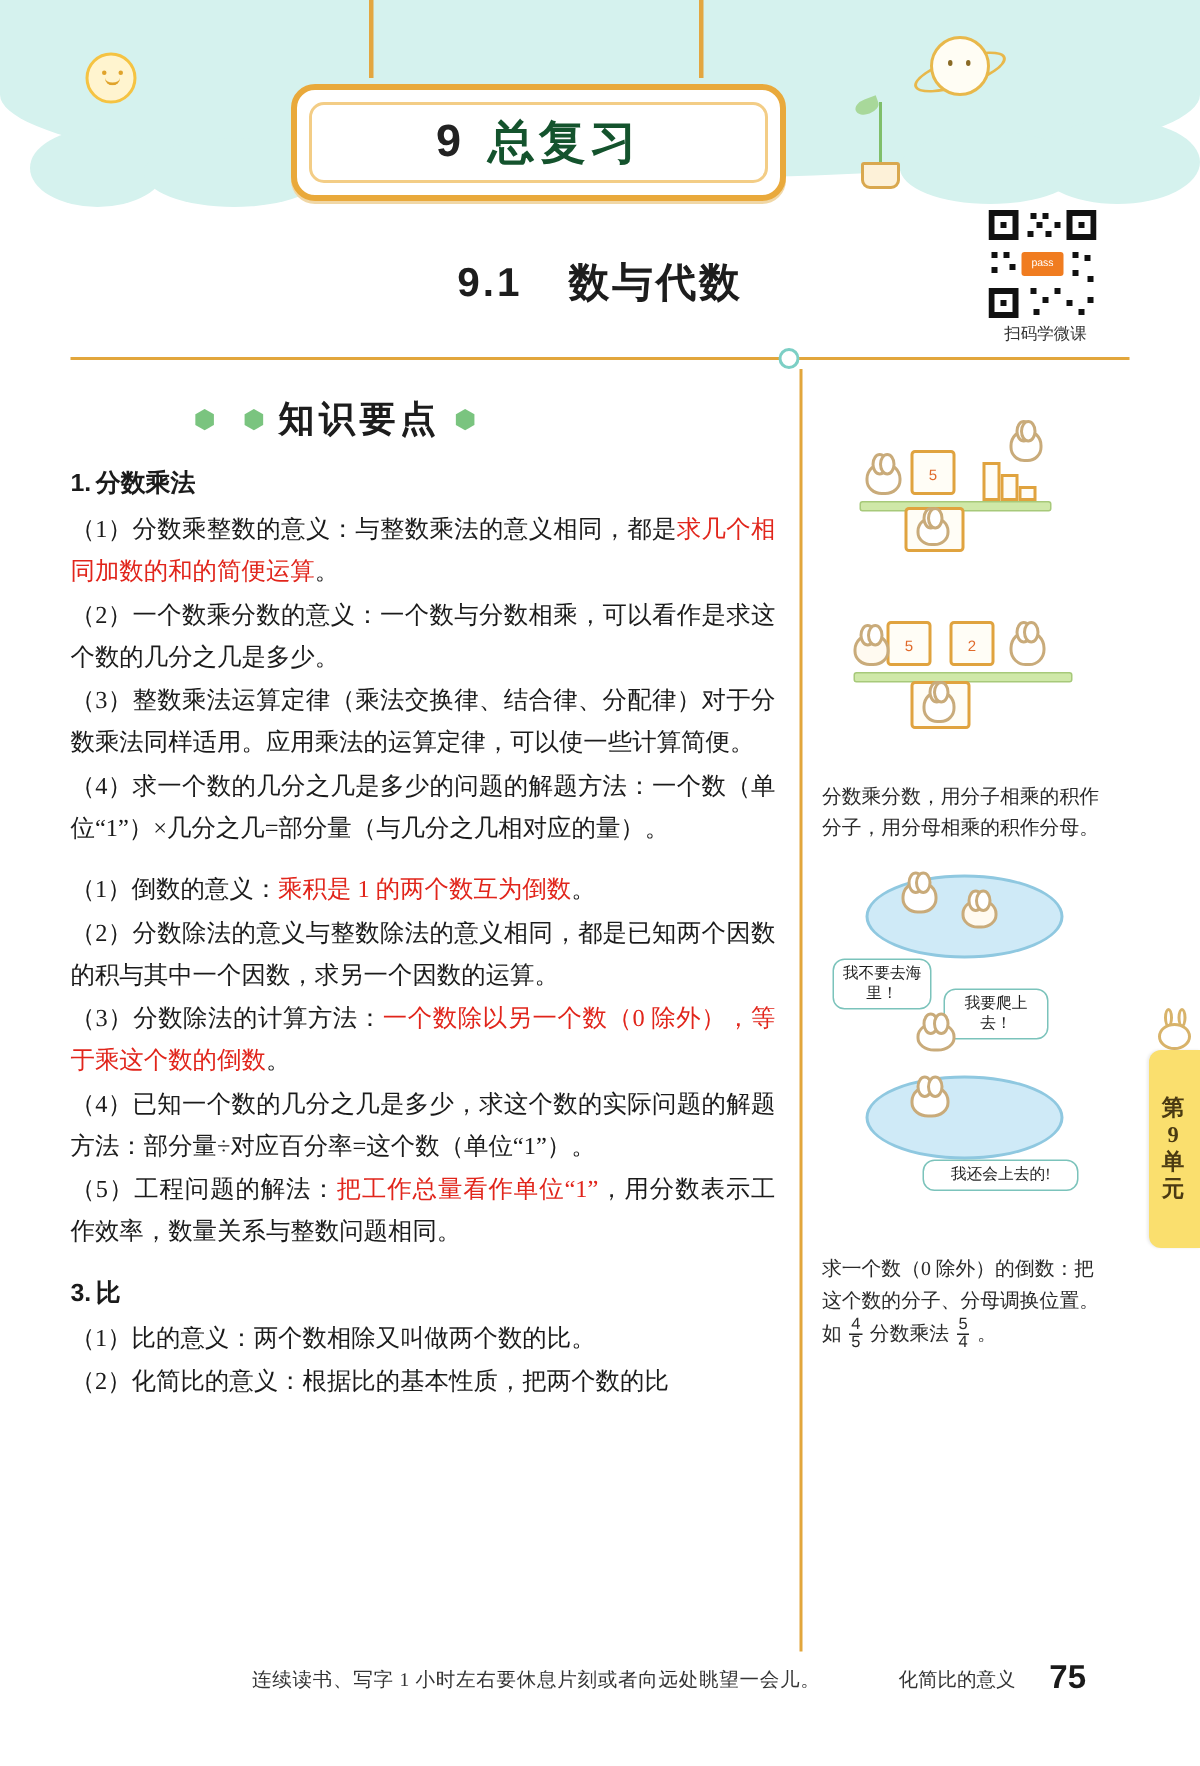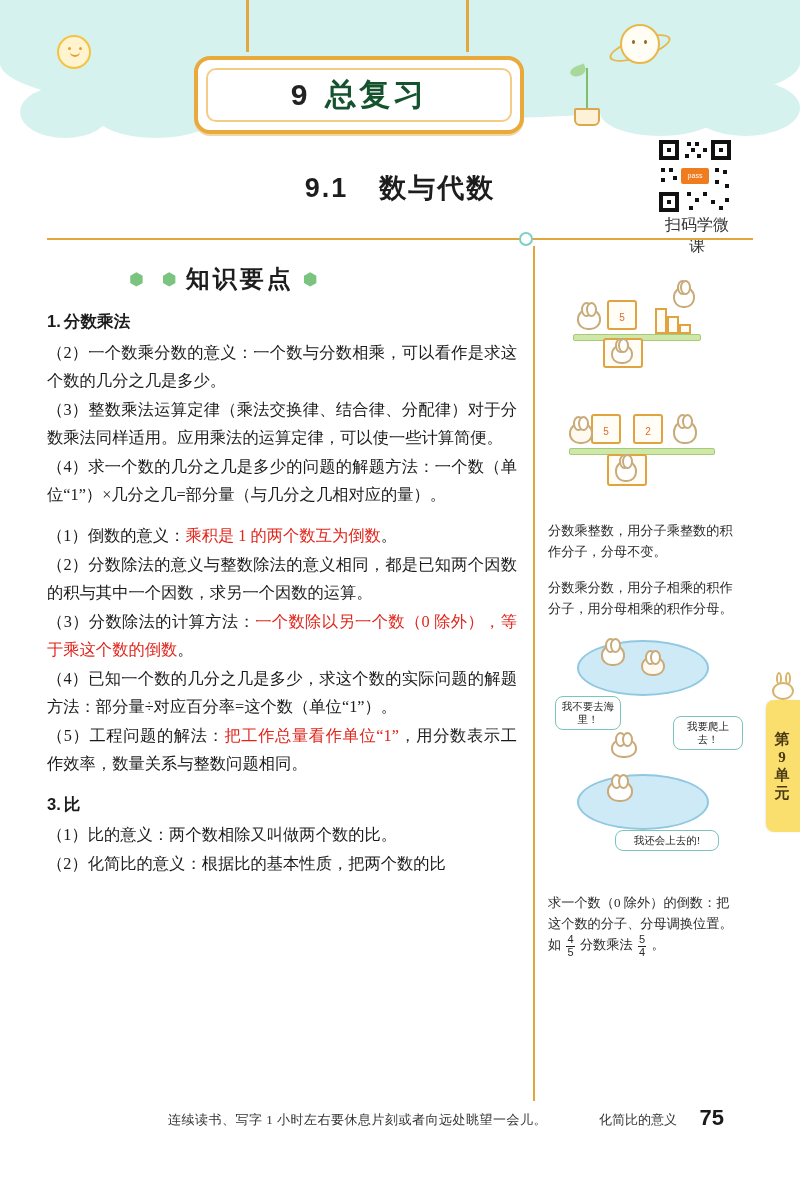--- a/index.html
+++ b/index.html
@@ -123,21 +123,21 @@
   }
   .qr .fid:after {
     content: ""; position: absolute; left: 4px; top: 4px; width: 4px; height: 4px; background: #111;
   }
   .qr .brand {
     position: absolute; left: 22px; top: 28px; width: 28px; height: 16px;
     background: #f07c20; color: #fff; font-size: 7px; line-height: 16px;
     text-align: center; font-family: "Liberation Sans", sans-serif; border-radius: 2px;
   }
   .qr-cap {
-    margin-top: 3px; font-size: 16px; color: #333; letter-spacing: 0px;
+    margin-top: 3px; font-size: 11px; color: #333; letter-spacing: 0px;
   }
 
   
   .hrule {
     position: absolute; left: 47px; top: 238px; width: 706px; height: 2px;
     background: #e2a63c;
   }
   .hrule-dot {
     position: absolute; left: 519px; top: 232px; width: 14px; height: 14px;
     border-radius: 50%; background: #fff; border: 2px solid #7ccfc5;
@@ -351,20 +351,23 @@
   <span class="label">知识要点</span>
   <span class="sprig">⬢</span>
 </div>
 
 <div class="col-main">
 
   <div class="blk">
     <h4>
       <span class="n">1.</span><span>分数乘法</span>
     </h4>
+    <p>
+      <span>（1）分数乘整数的意义：与整数乘法的意义相同，都是</span><span class="red">求几个相同加数的和的简便运算</span><span>。</span>
+    </p>
     <p>（2）一个数乘分数的意义：一个数与分数相乘，可以看作是求这个数的几分之几是多少。</p>
     <p>（3）整数乘法运算定律（乘法交换律、结合律、分配律）对于分数乘法同样适用。应用乘法的运算定律，可以使一些计算简便。</p>
     <p>（4）求一个数的几分之几是多少的问题的解题方法：一个数（单位“1”）×几分之几=部分量（与几分之几相对应的量）。</p>
   </div>
 
   <div class="blk">
     <p>
       <span>（1）倒数的意义：</span><span class="red">乘积是 1 的两个数互为倒数</span><span>。</span>
     </p>
     <p>（2）分数除法的意义与整数除法的意义相同，都是已知两个因数的积与其中一个因数，求另一个因数的运算。</p>
@@ -413,29 +416,28 @@
         <span>2</span>
       </div>
     <div class="animal dog" style="left:14px; top:150px; width:24px; height:22px;"></div>
     <div class="animal" style="left:118px; top:148px; width:24px; height:24px;"></div>
     <div class="cage" style="left:52px; top:182px; width:40px; height:32px;">
         <span>12</span>
       </div>
     <div class="animal" style="left:60px; top:188px; width:22px; height:22px;"></div>
   </div>
 
-  <div class="side-note">分数乘整数，用分子乘整数的积作分子，分母不变。</div>
   <div class="side-note">分数乘分数，用分子相乘的积作分子，用分母相乘的积作分母。</div>
 
   <div class="ill ill-2">
     <div class="pool" style="left:22px; top:6px; width:132px; height:56px;"></div>
     <div class="animal" style="left:46px; top:10px; width:24px; height:22px;"></div>
     <div class="animal dog" style="left:86px; top:22px; width:24px; height:20px;"></div>
     <div class="bubble" style="left:0px; top:62px; width:66px;">我不要去海里！</div>
-    <div class="bubble" style="left:74px; top:82px; width:70px;margin-left:44px;">我要爬上去！</div>
+    <div class="bubble" style="left:74px; top:82px; width:70px;">我要爬上去！</div>
     <div class="animal" style="left:56px; top:104px; width:26px; height:20px;"></div>
 
     <div class="pool" style="left:22px; top:140px; width:132px; height:56px;"></div>
     <div class="animal" style="left:52px; top:146px; width:26px; height:22px;"></div>
     <div class="bubble" style="left:60px; top:196px; width:104px;">我还会上去的!</div>
   </div>
 
   <div class="side-note">
     <span>求一个数（0 除外）的倒数：把这个数的分子、分母调换位置。如</span>
     <span class="frac">

